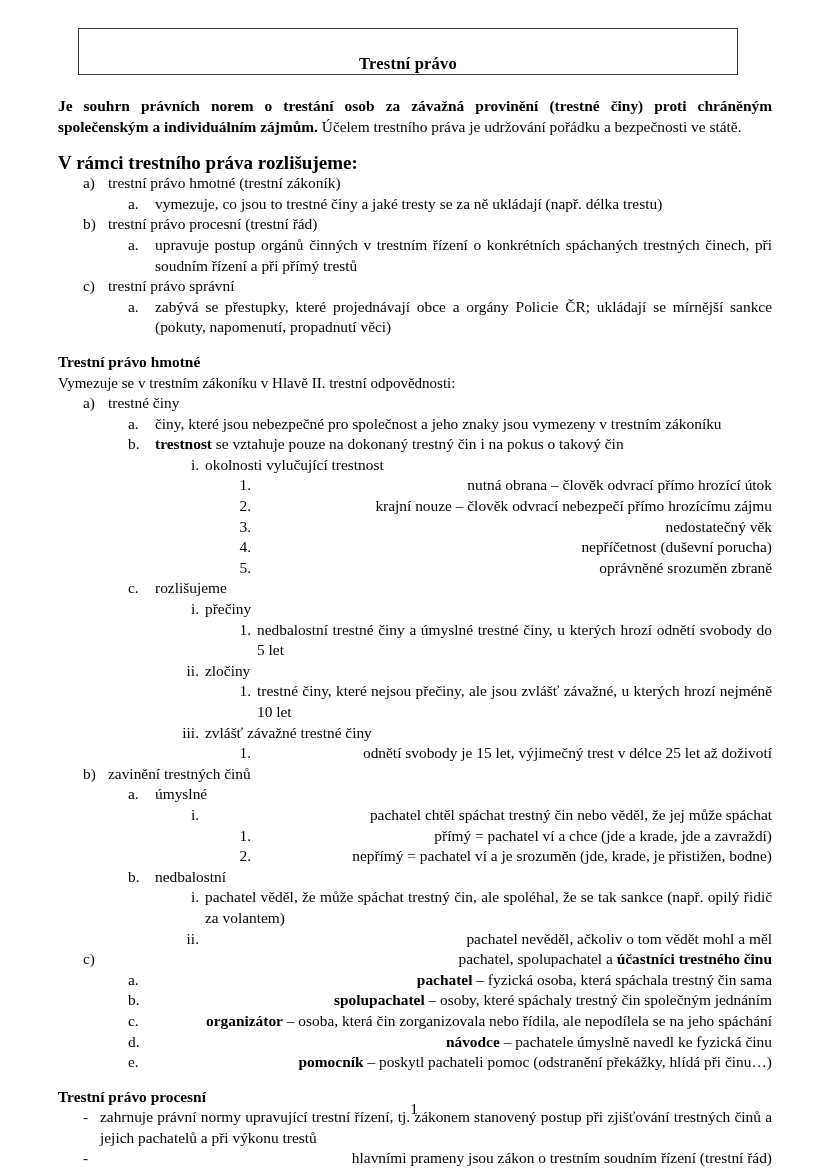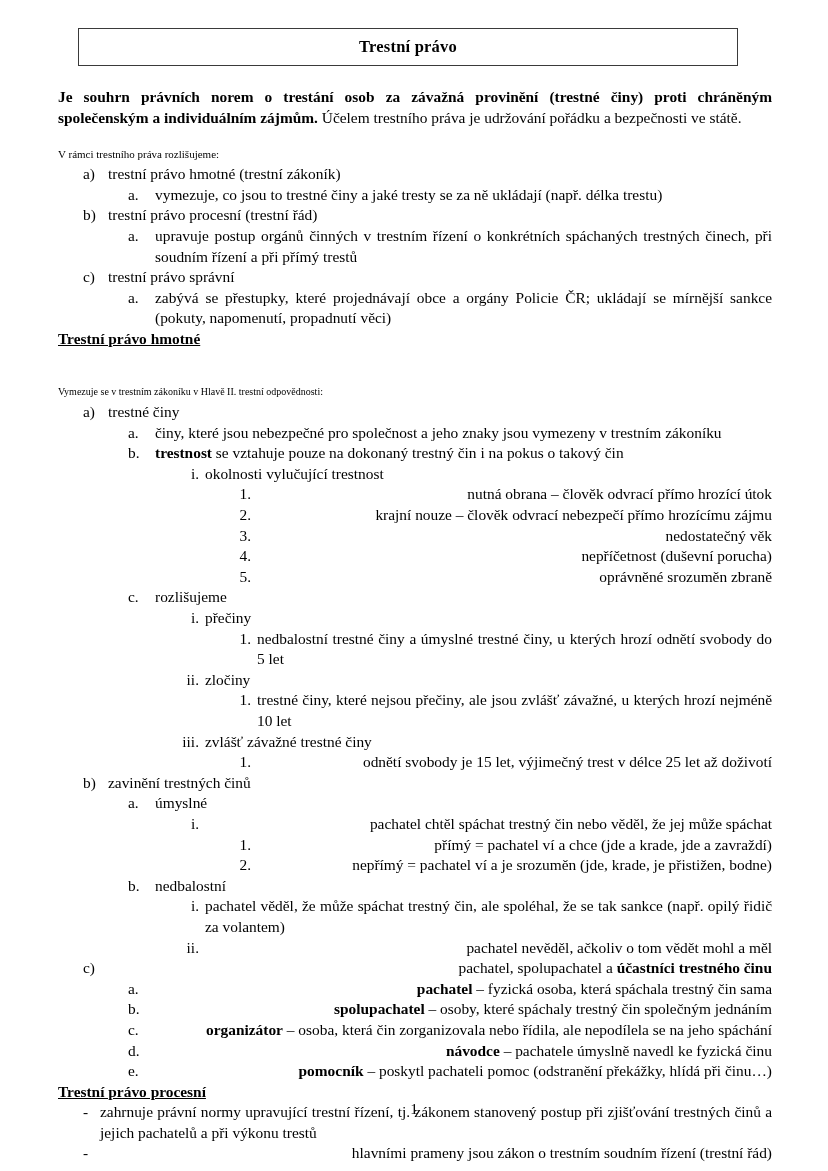--- a/index.html
+++ b/index.html
@@ -27,59 +27,58 @@
     left: 58px;
     top: 28px;
     width: 714px;
   }
 
   
   .title-box {
     margin-left: 20px;
     margin-right: 34px;
     border: 1.5px solid #3a3a3a;
-    height: 38px;
+    height: 47px;
     display: flex;
-    align-items: center;
+    align-items: flex-end;
     justify-content: center;
     box-sizing: border-box;
   }
   .title-text {
     font-size: 16.5px;
     font-weight: bold;
     letter-spacing: 0.2px;
   }
 
   
   .intro {
     margin-top: 21px;
     font-size: 15.4px;
     line-height: 20.6px;
     text-align: justify;
     text-justify: inter-word;
   }
   .intro b { font-weight: bold; }
 
   .plain-line {
-    font-size: 11px;
-    line-height: 20.6px;
+    font-size: 19px;
+    line-height: 20.6px;
+    font-weight: bold;
   }
 
   
   .section-heading {
     font-size: 15.4px;
     font-weight: bold;
     line-height: 20.6px;
-    margin-top: 0;
-    text-decoration: underline;
+    margin-top: 14px;
   }
   .lead-line {
-    font-size: 10px;
-    line-height: 20.6px;
-    margin-top: 32px;
+    font-size: 15px;
+    line-height: 20.6px;
   }
 
   
   ul.outline, ul.outline ul {
     list-style: none;
     margin: 0;
     padding: 0;
   }
   li.item {
     font-size: 15.4px;

